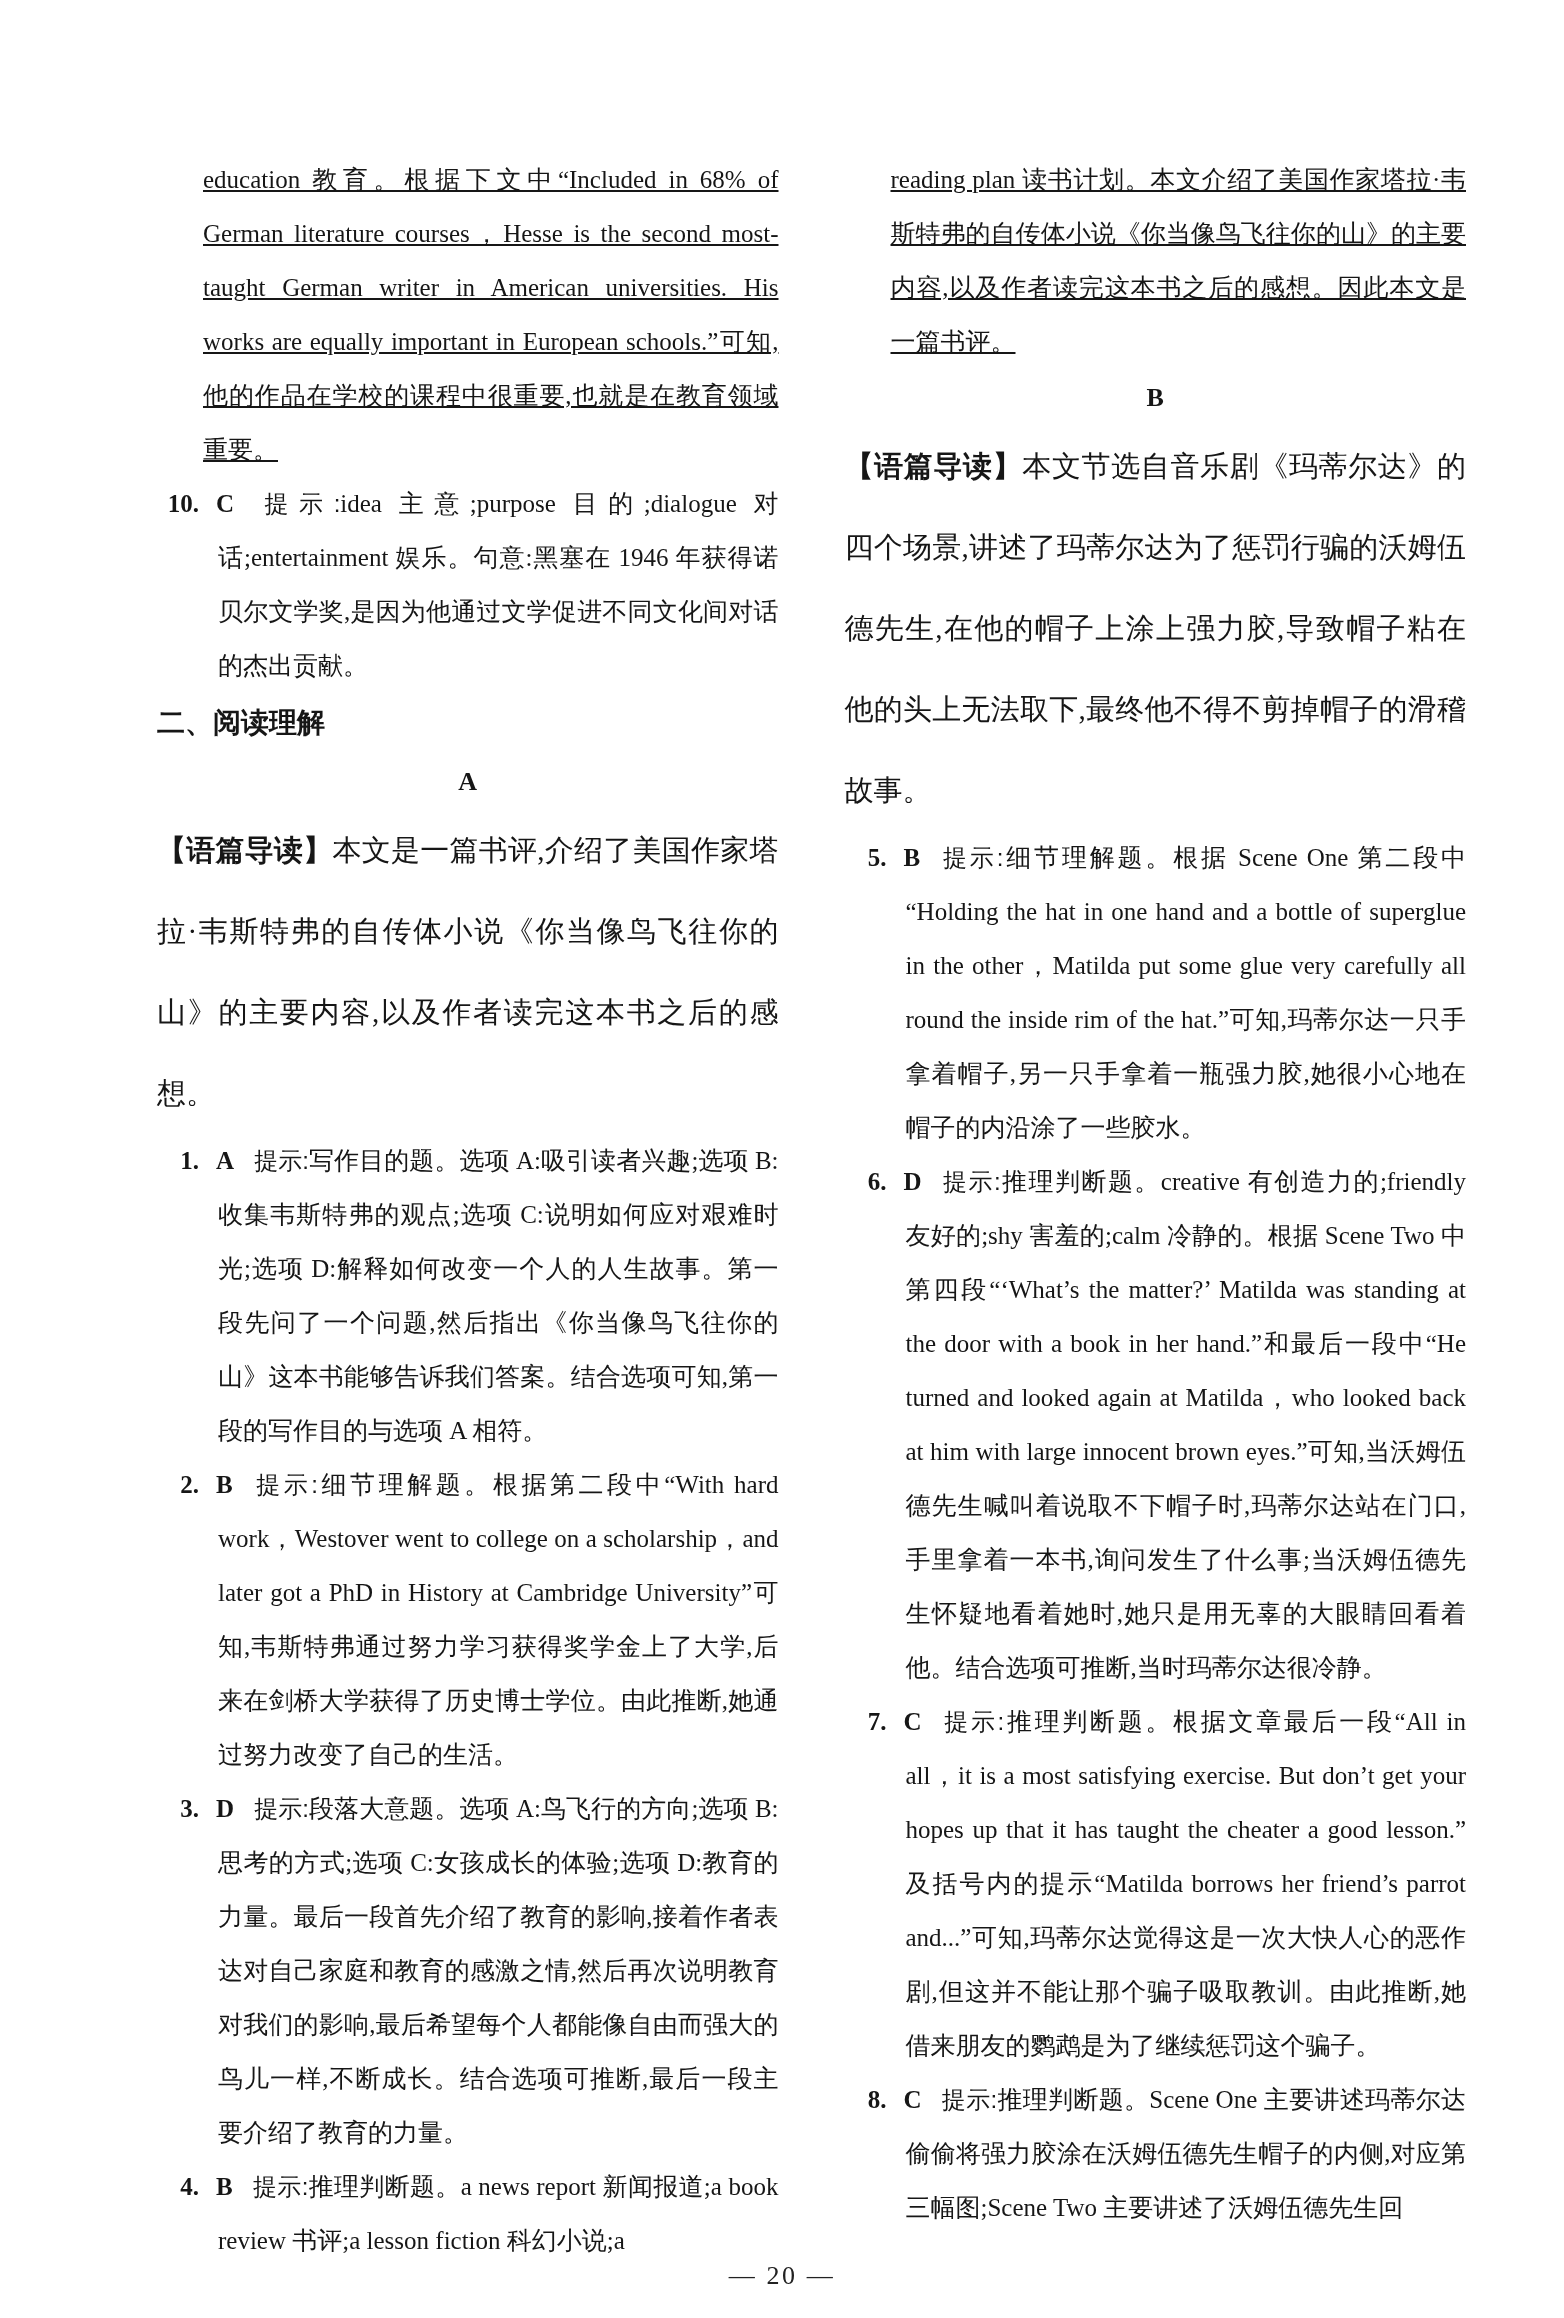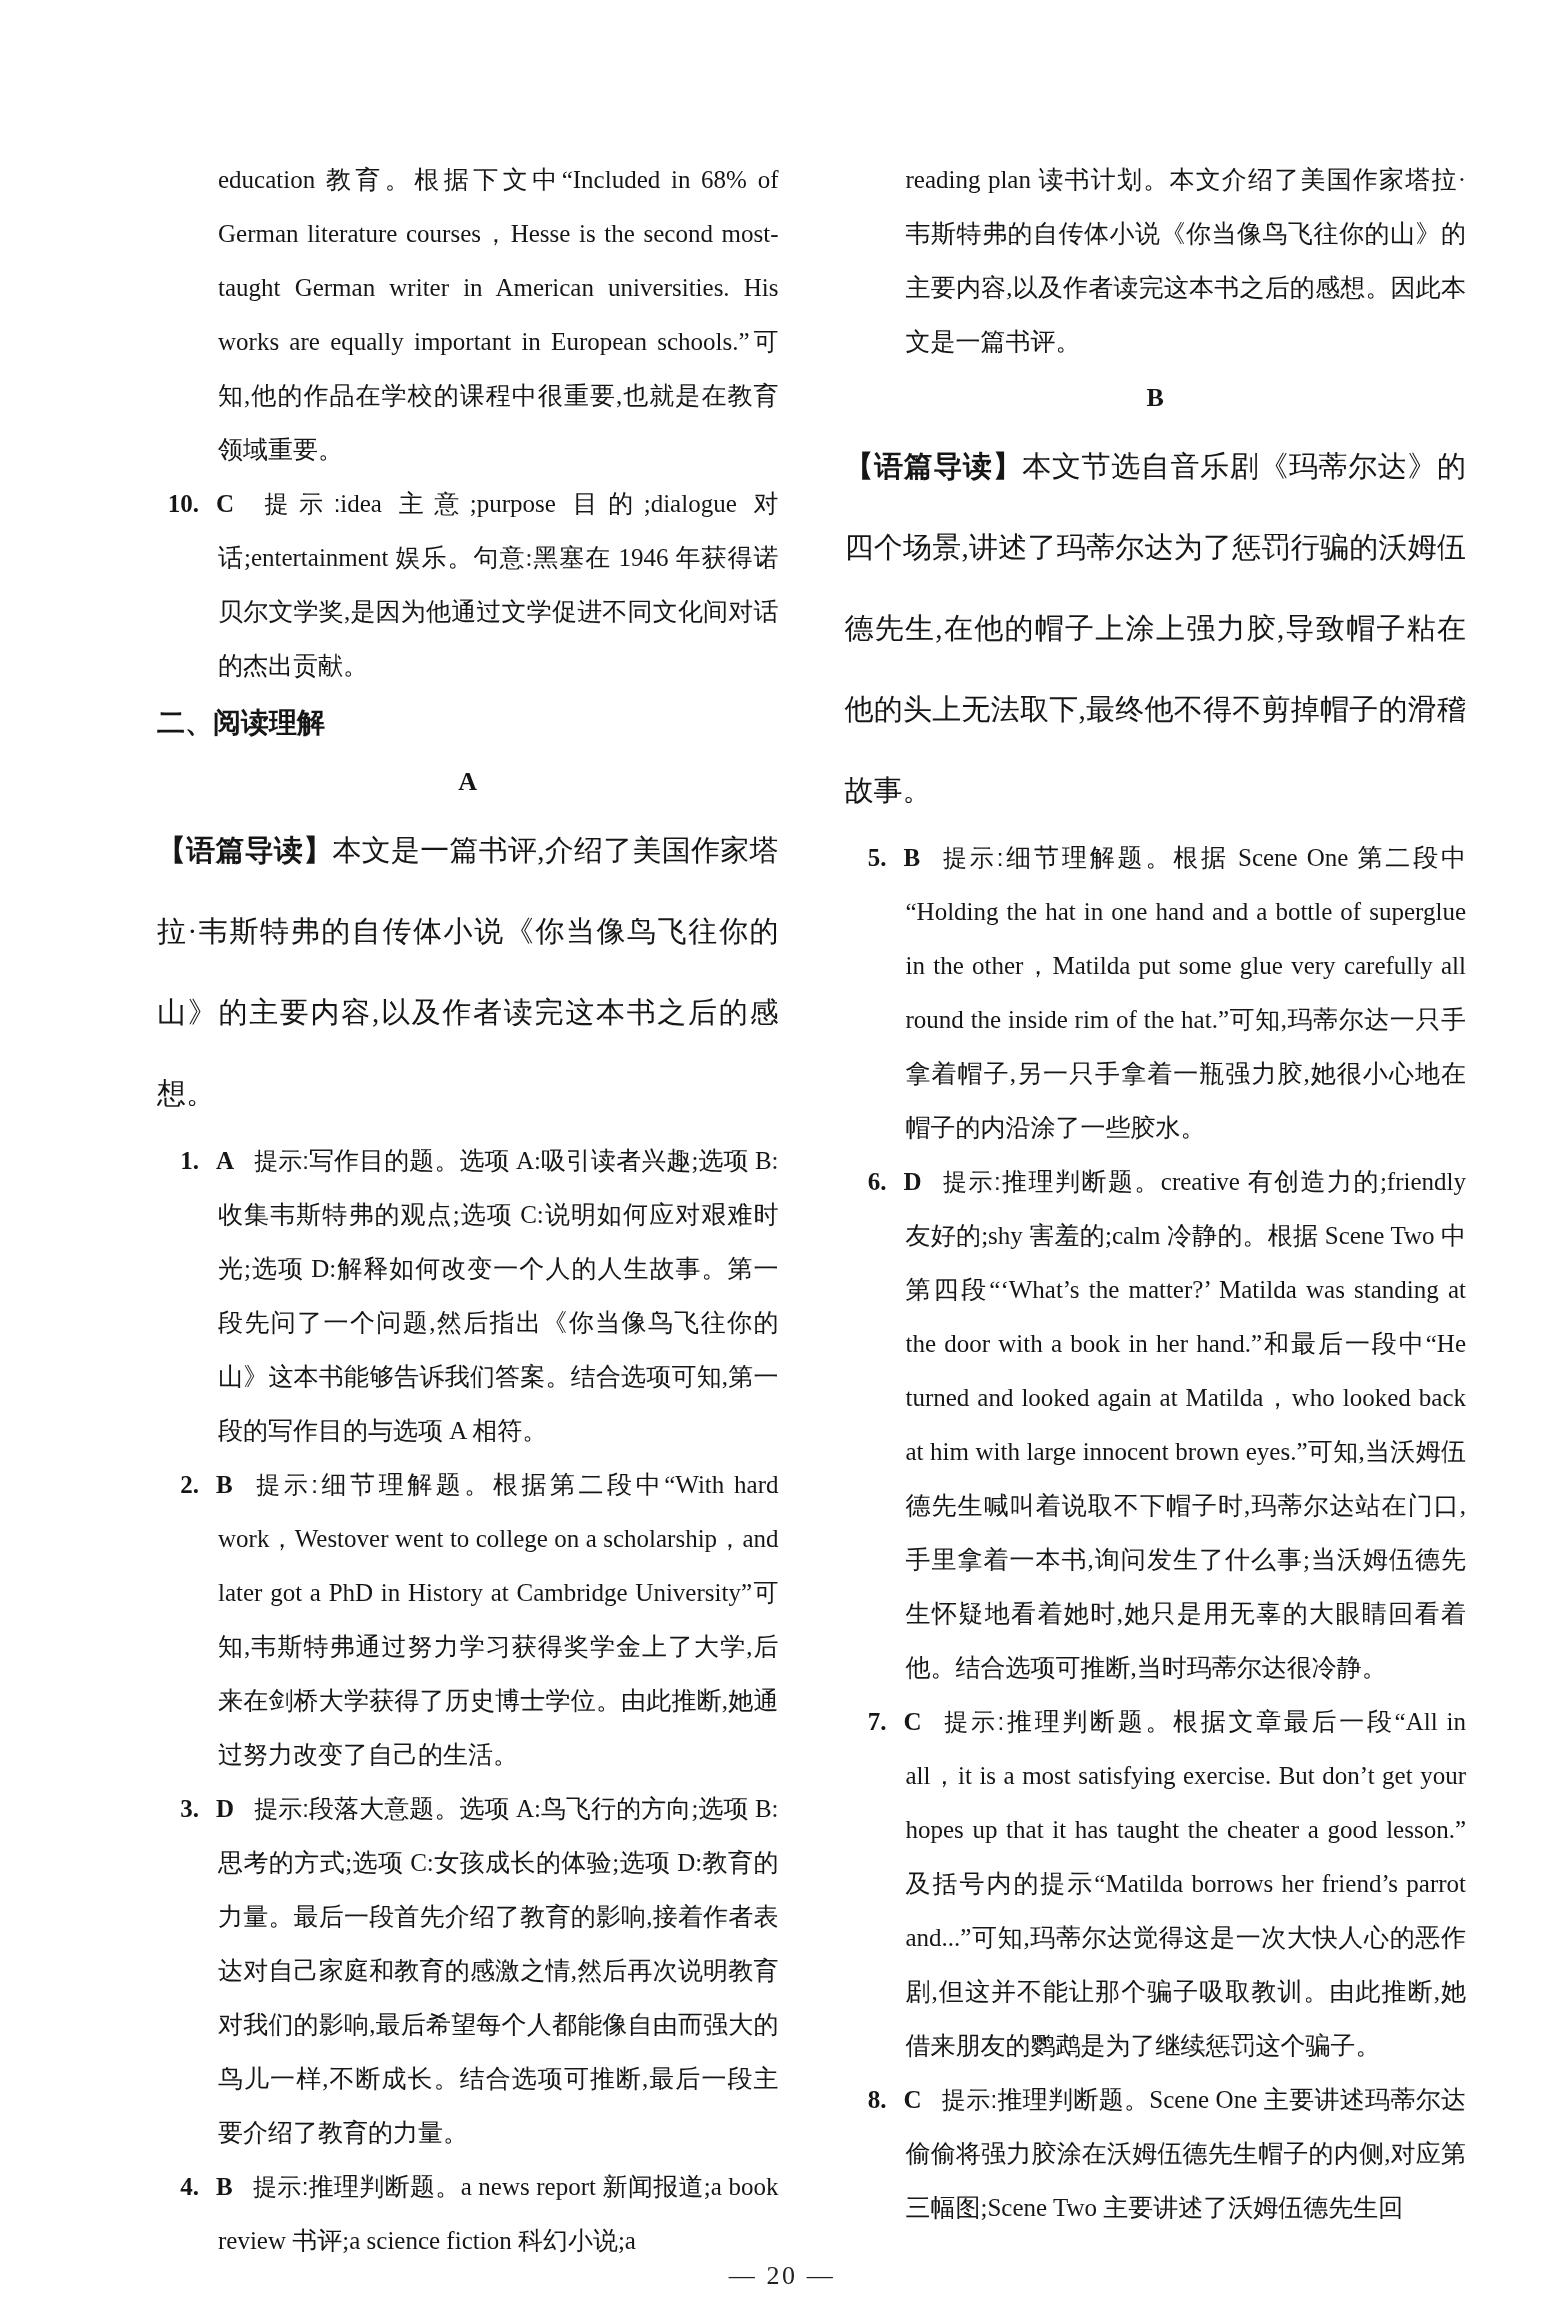--- a/index.html
+++ b/index.html
@@ -18,21 +18,22 @@
     gap: 66px;
     padding: 153px 98px 0 157px;
   }
   .col {
     width: 622px;
     font-size: 25px;
     line-height: 54px;
     text-align: justify;
   }
   .para-cont {
-    margin: 0 0 0 61px;
+    margin: 0 0 0 46px;
+    text-decoration: underline;
   }
   .item {
     margin: 0;
     padding-left: 61px;
     text-indent: -61px;
   }
   .num {
     display: inline-block;
     width: 42px;
     text-align: right;
@@ -97,21 +98,21 @@
     <div class="passage-label">A</div>
 
     <div class="intro"><span class="intro-label">【语篇导读】</span><span class="intro-text">本文是一篇书评,介绍了美国作家塔拉·韦斯特弗的自传体小说《你当像鸟飞往你的山》的主要内容,以及作者读完这本书之后的感想。</span></div>
 
     <div class="item"><span class="num">1.</span><span class="ans">A</span><span class="hint">提示:</span><span class="txt">写作目的题。选项 A:吸引读者兴趣;选项 B:收集韦斯特弗的观点;选项 C:说明如何应对艰难时光;选项 D:解释如何改变一个人的人生故事。第一段先问了一个问题,然后指出《你当像鸟飞往你的山》这本书能够告诉我们答案。结合选项可知,第一段的写作目的与选项 A 相符。</span></div>
 
     <div class="item"><span class="num">2.</span><span class="ans">B</span><span class="hint">提示:</span><span class="txt">细节理解题。根据第二段中“With hard work，Westover went to college on a scholarship，and later got a PhD in History at Cambridge University”可知,韦斯特弗通过努力学习获得奖学金上了大学,后来在剑桥大学获得了历史博士学位。由此推断,她通过努力改变了自己的生活。</span></div>
 
     <div class="item"><span class="num">3.</span><span class="ans">D</span><span class="hint">提示:</span><span class="txt">段落大意题。选项 A:鸟飞行的方向;选项 B:思考的方式;选项 C:女孩成长的体验;选项 D:教育的力量。最后一段首先介绍了教育的影响,接着作者表达对自己家庭和教育的感激之情,然后再次说明教育对我们的影响,最后希望每个人都能像自由而强大的鸟儿一样,不断成长。结合选项可推断,最后一段主要介绍了教育的力量。</span></div>
 
-    <div class="item"><span class="num">4.</span><span class="ans">B</span><span class="hint">提示:</span><span class="txt">推理判断题。a news report 新闻报道;a book review 书评;a science fiction 科幻小说;a</span></div>
+    <div class="item"><span class="num">4.</span><span class="ans">B</span><span class="hint">提示:</span><span class="txt">推理判断题。a news report 新闻报道;a book review 书评;a lesson fiction 科幻小说;a</span></div>
 
   </div>
 
   <div class="col">
 
     <p class="para-cont">reading plan 读书计划。本文介绍了美国作家塔拉·韦斯特弗的自传体小说《你当像鸟飞往你的山》的主要内容,以及作者读完这本书之后的感想。因此本文是一篇书评。</p>
 
     <div class="passage-label">B</div>
 
     <div class="intro"><span class="intro-label">【语篇导读】</span><span class="intro-text">本文节选自音乐剧《玛蒂尔达》的四个场景,讲述了玛蒂尔达为了惩罚行骗的沃姆伍德先生,在他的帽子上涂上强力胶,导致帽子粘在他的头上无法取下,最终他不得不剪掉帽子的滑稽故事。</span></div>

